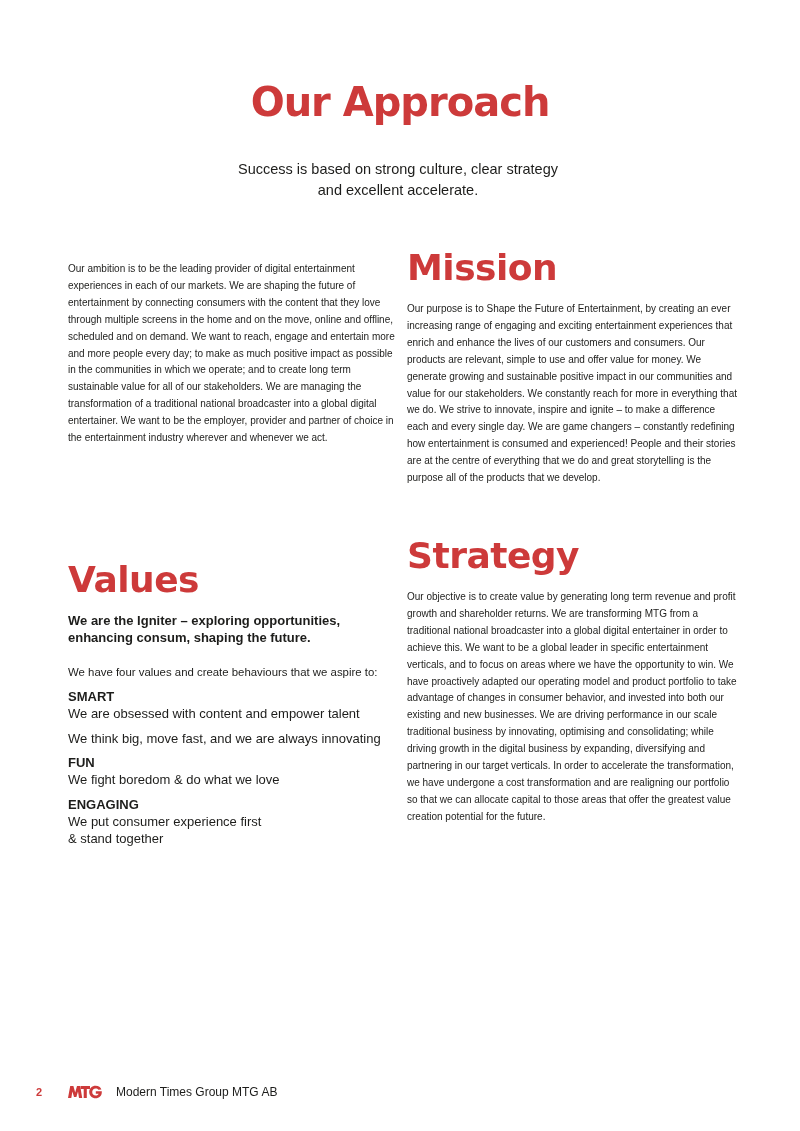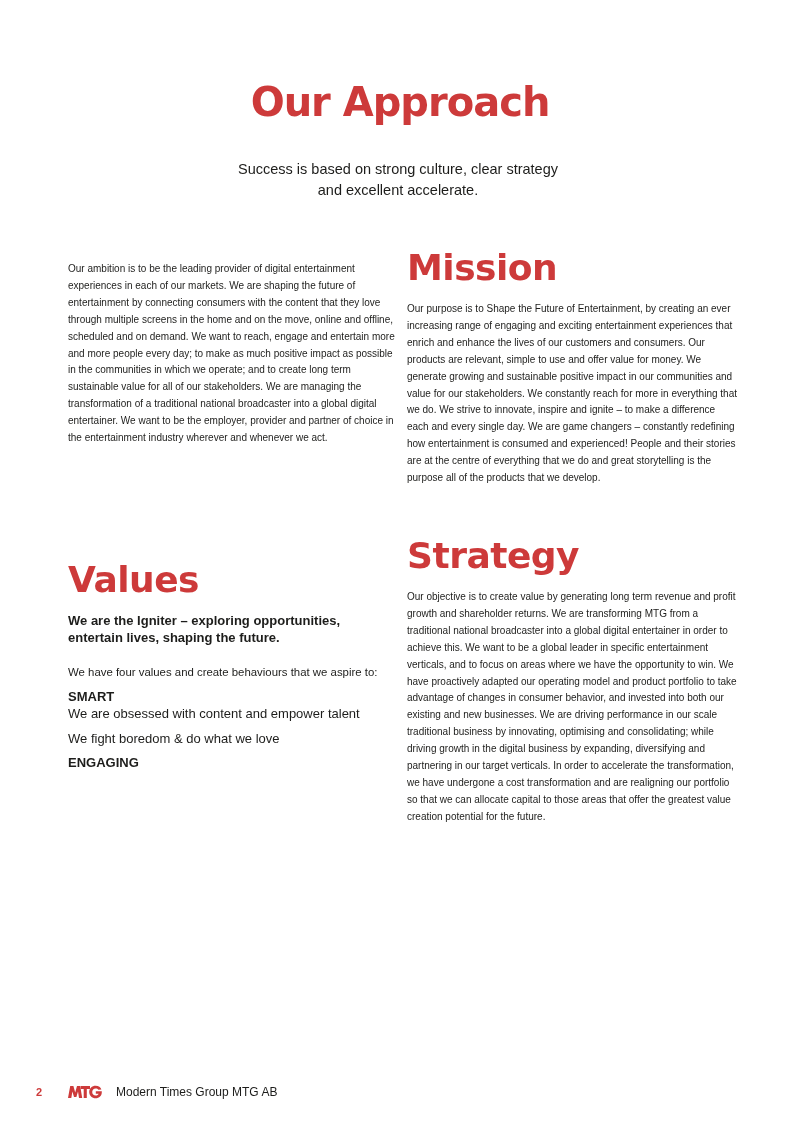--- a/index.html
+++ b/index.html
@@ -127,34 +127,38 @@
 
 <section class="section" id="mission">
   <h2>Mission</h2>
   <div class="body-text">Our purpose is to Shape the Future of Entertainment, by creating an ever increasing range of engaging and exciting entertainment experiences that enrich and enhance the lives of our customers and consumers. Our products are rele­vant, simple to use and offer value for money. We generate growing and sustainable positive impact in our communities and value for our stakeholders. We constantly reach for more in everything that we do. We strive to innovate, inspire and ignite – to make a difference each and every single day. We are game changers – constantly redefining how entertain­ment is consumed and experienced! People and their stories are at the centre of everything that we do and great story­telling is the purpose all of the products that we develop.</div>
 </section>
 
 <section class="section" id="values">
   <h2>Values</h2>
   <div class="lead">
     <div>We are the Igniter – exploring opportunities,</div>
-    <div>entertain lives, shaping the future.</div>
+    <div>enhancing consum, shaping the future.</div>
   </div>
   <div class="intro">We have four values and create behaviours that we aspire to:</div>
   <div class="value-item">
     <span class="value-name">SMART</span>
     <span class="value-desc">We are obsessed with content and empower talent</span>
   </div>
   <div class="value-item">
+    <span class="value-desc">We think big, move fast, and we are always innovating</span>
   </div>
   <div class="value-item">
+    <span class="value-name">FUN</span>
     <span class="value-desc">We fight boredom &amp; do what we love</span>
   </div>
   <div class="value-item">
     <span class="value-name">ENGAGING</span>
+    <span class="value-desc">We put consumer experience first
+&amp; stand together</span>
   </div>
 </section>
 
 <section class="section" id="strategy">
   <h2>Strategy</h2>
   <div class="body-text">Our objective is to create value by generating long term revenue and profit growth and shareholder returns. We are transforming MTG from a traditional national broadcaster into a global digital entertainer in order to achieve this. We want to be a global leader in specific entertainment verticals, and to focus on areas where we have the opportunity to win. We have pro­actively adapted our operating model and product portfolio to take advantage of changes in consumer behavior, and invested into both our existing and new businesses. We are driving performance in our scale traditional business by innovating, optimising and consolidating; while driving growth in the digital business by expanding, diversifying and partnering in our target verticals. In order to accelerate the transformation, we have undergone a cost transformation and are realigning our portfolio so that we can allocate capital to those areas that offer the greatest value creation potential for the future.</div>
 </section>
 
 <footer class="footer">
   <span class="page-number">2</span>

